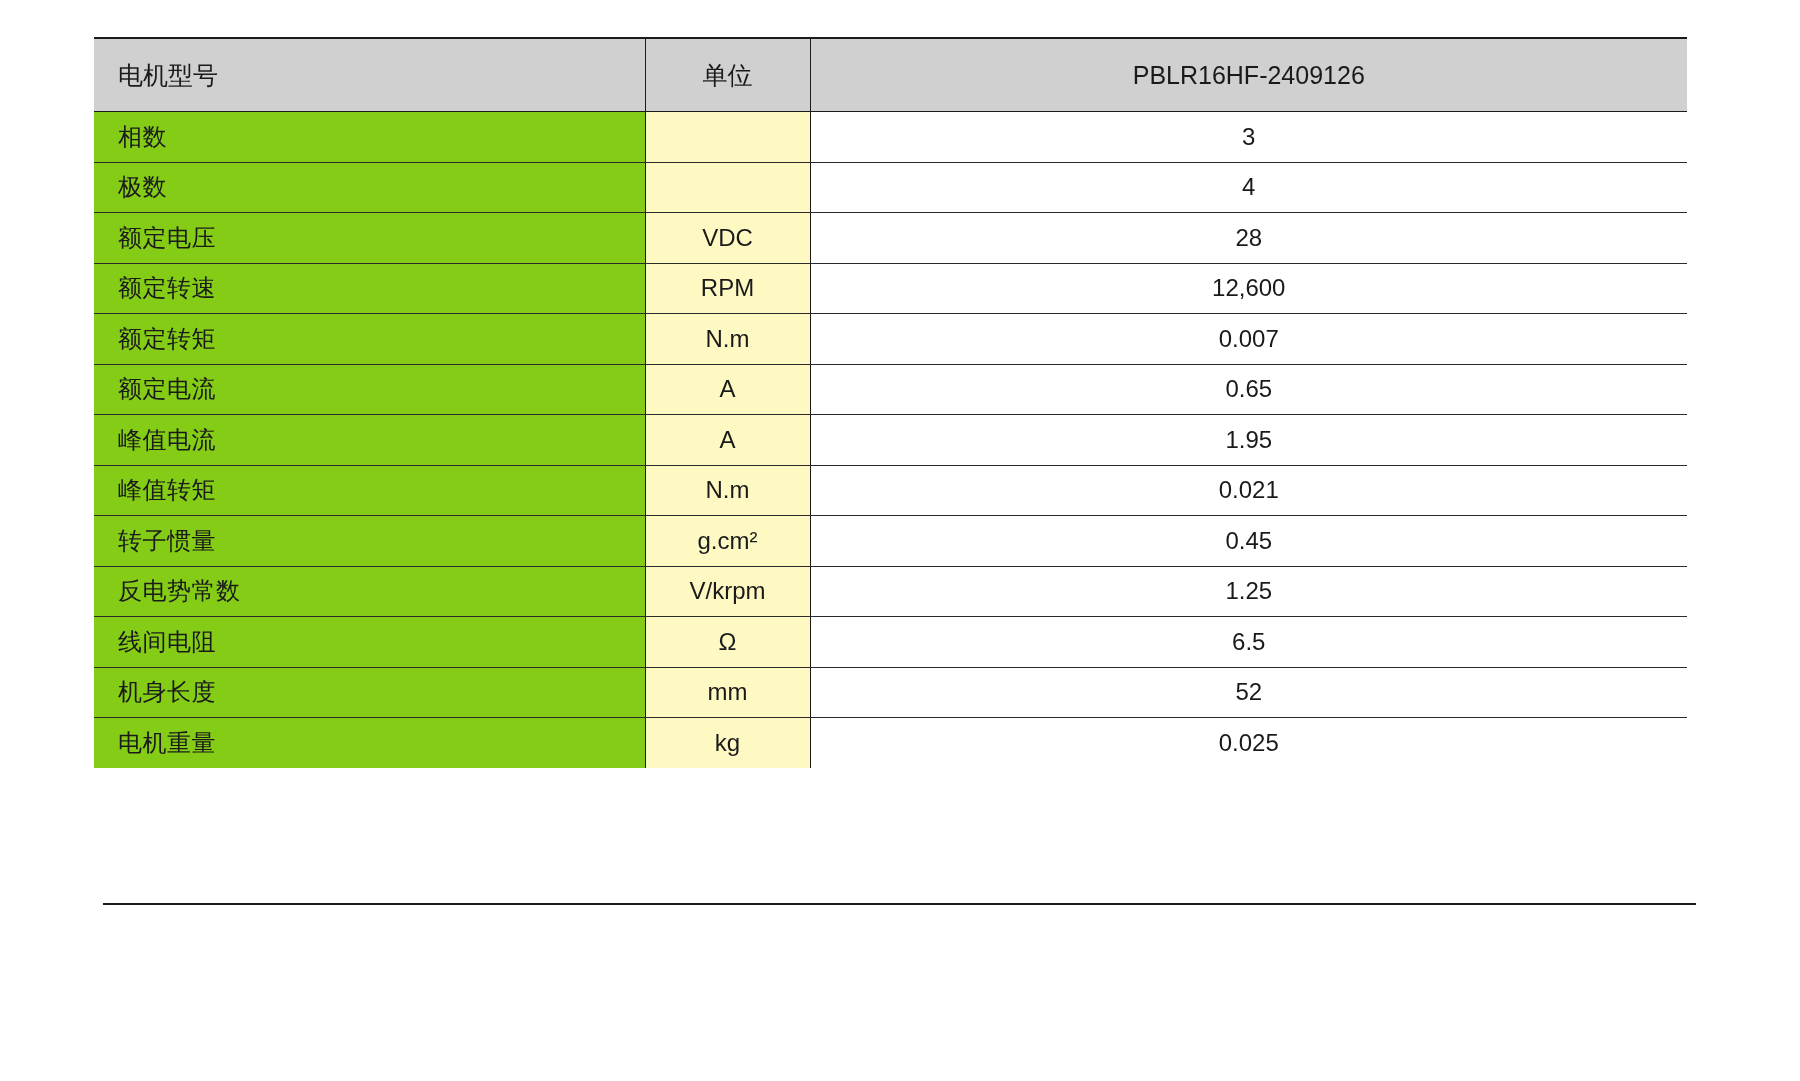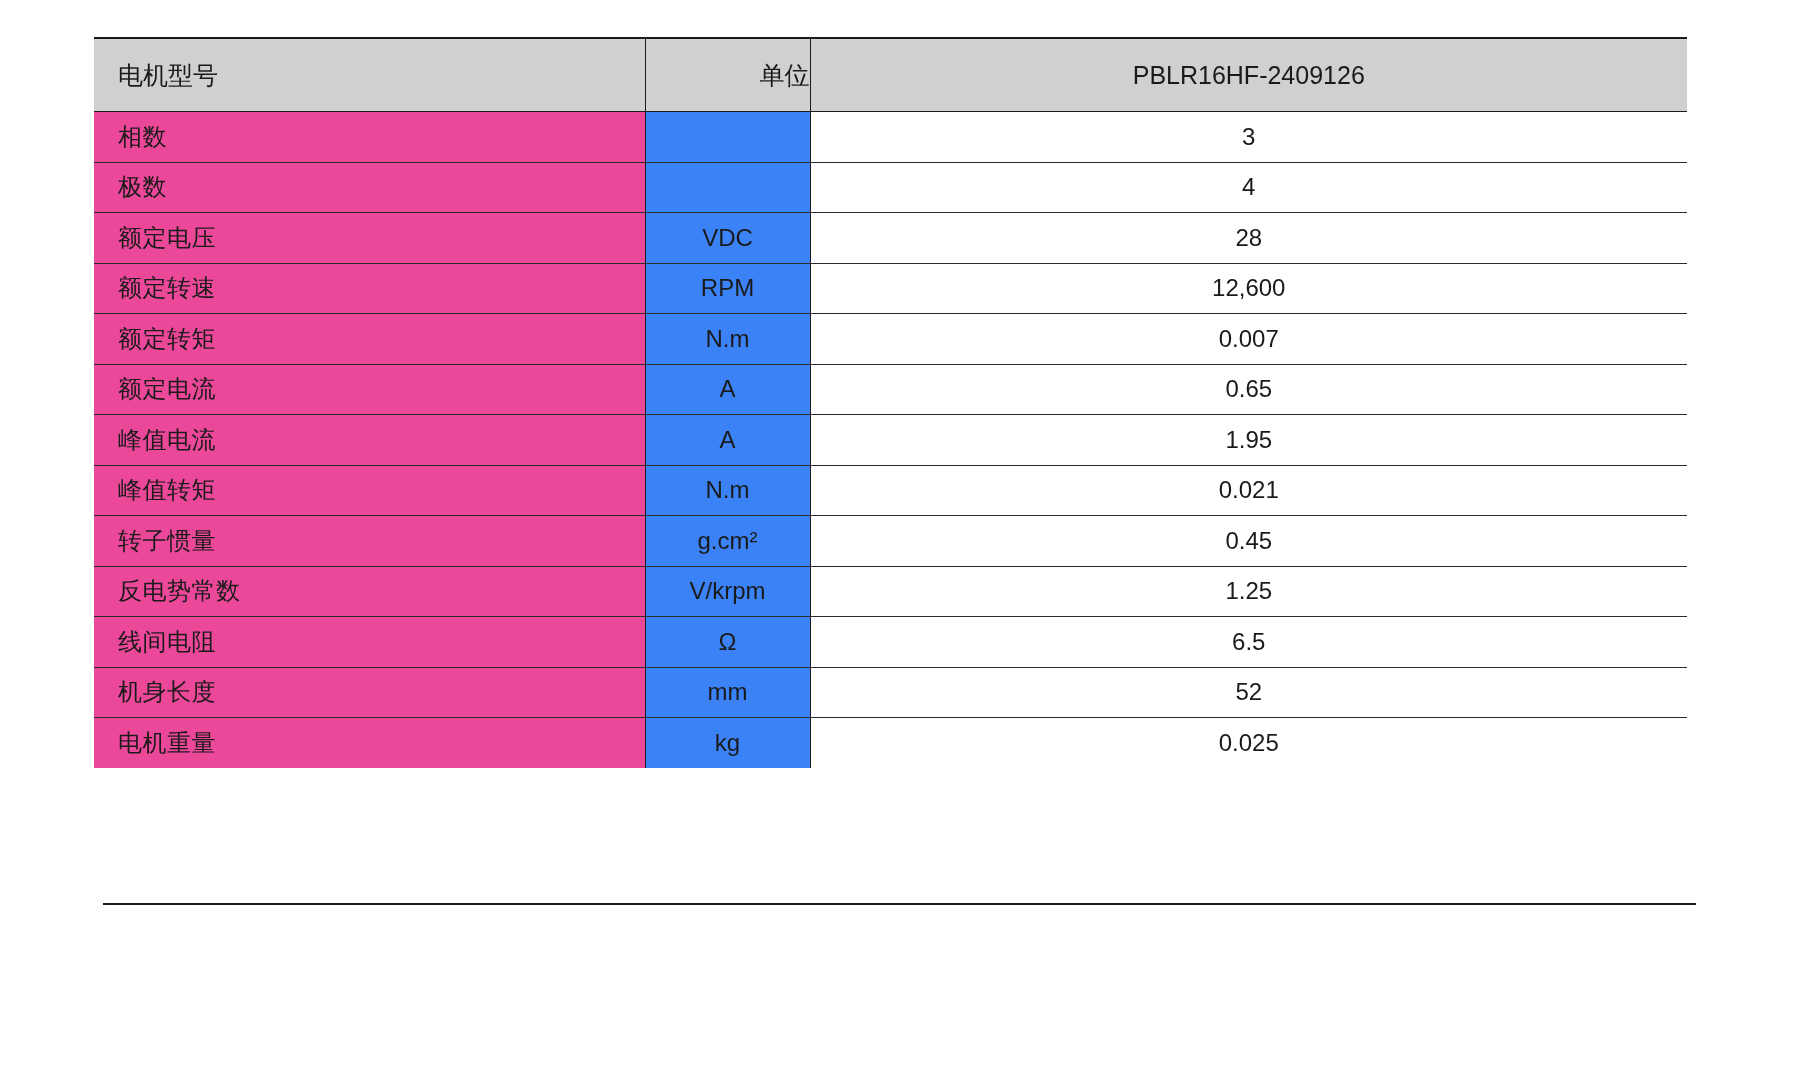--- a/index.html
+++ b/index.html
@@ -45,42 +45,42 @@
     height: 72px;
     font-size: 25px;
     border-top: 2.5px solid #1a1a1a;
     border-bottom: 1.5px solid #1a1a1a;
   }
   .hdr td.hdr-name {
     text-align: left;
     padding-left: 24px;
   }
   .hdr td.hdr-unit {
-    text-align: right;
+    text-align: center;
     border-left: 1.5px solid #1a1a1a;
     border-right: 1.5px solid #1a1a1a;
   }
   .hdr td.hdr-value {
     text-align: center;
   }
 
   
   .row td {
     height: 49.5px;
     font-size: 24px;
     border-bottom: 1.5px solid #2b2b2b;
   }
   .row td.cell-name {
-    background: #ec4899;
+    background: #84cc16;
     text-align: left;
     padding-left: 24px;
     letter-spacing: 0.5px;
   }
   .row td.cell-unit {
-    background: #3b82f6;
+    background: #fef9c3;
     text-align: center;
     border-left: 1.5px solid #1a1a1a;
     border-right: 1.5px solid #1a1a1a;
   }
   .row td.cell-value {
     background: #ffffff;
     text-align: center;
   }
   .row:last-child td.cell-name,
   .row:last-child td.cell-unit,

